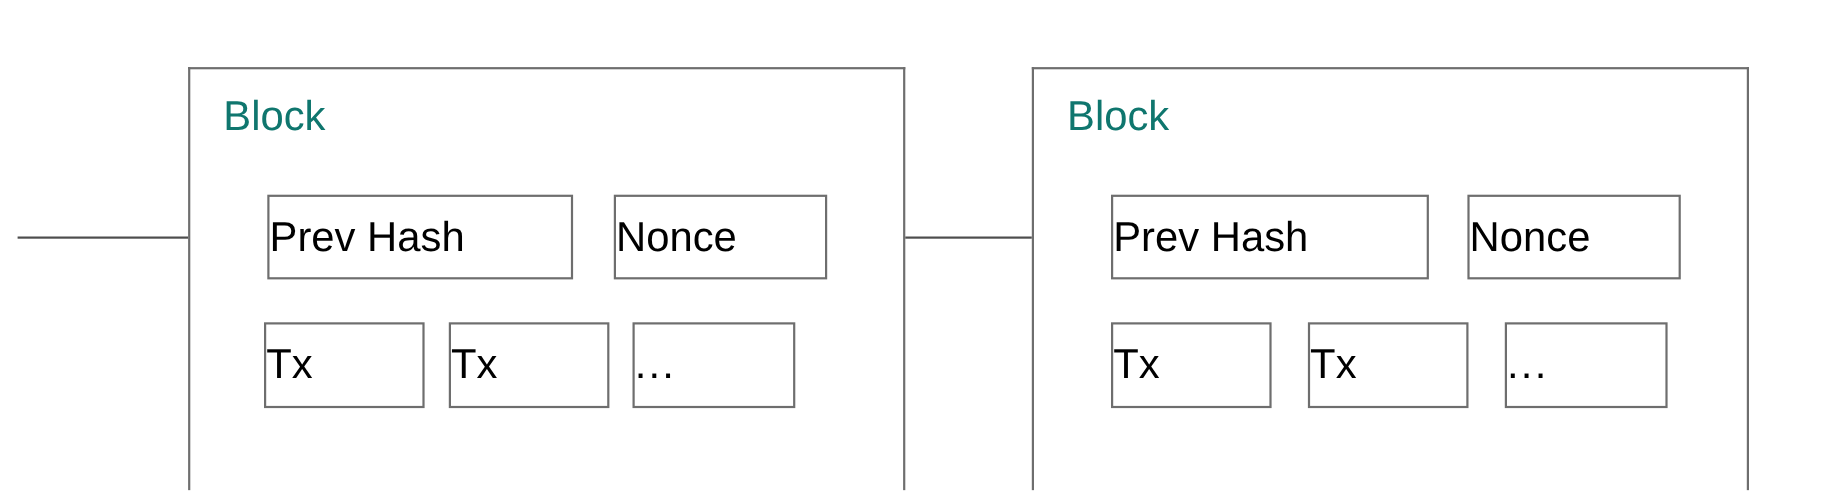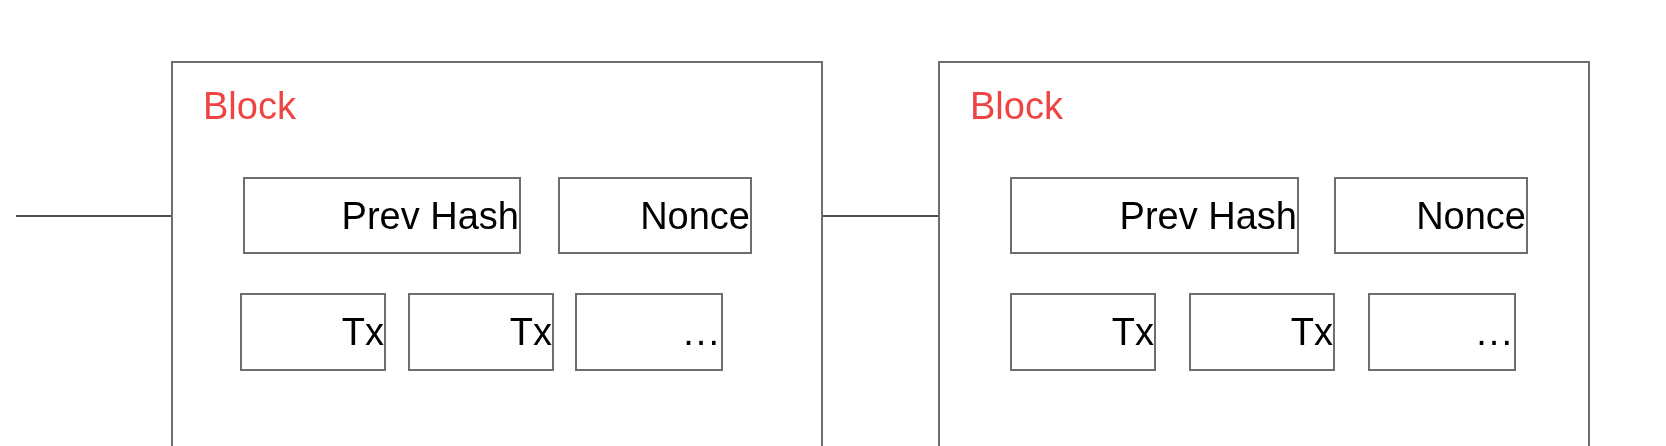--- a/index.html
+++ b/index.html
@@ -26,34 +26,34 @@
     border: 2px solid #6e6e6e;
     border-bottom: none;
     background: #ffffff;
   }
   .block-title {
     position: absolute;
     left: 30px;
     top: 24px;
     font-size: 38px;
     line-height: 1;
-    color: #ef4444;
+    color: #0f766e;
     white-space: nowrap;
     letter-spacing: 0px;
   }
 
   
   .field {
     position: absolute;
     box-sizing: border-box;
     border: 2px solid #6e6e6e;
     background: #ffffff;
     display: flex;
     align-items: center;
-    justify-content: flex-end;
+    justify-content: flex-start;
     color: #000000;
     font-size: 38px;
     line-height: 1;
     white-space: nowrap;
   }
   .field.dots {
     font-size: 38px;
     letter-spacing: 2px;
   }
 

